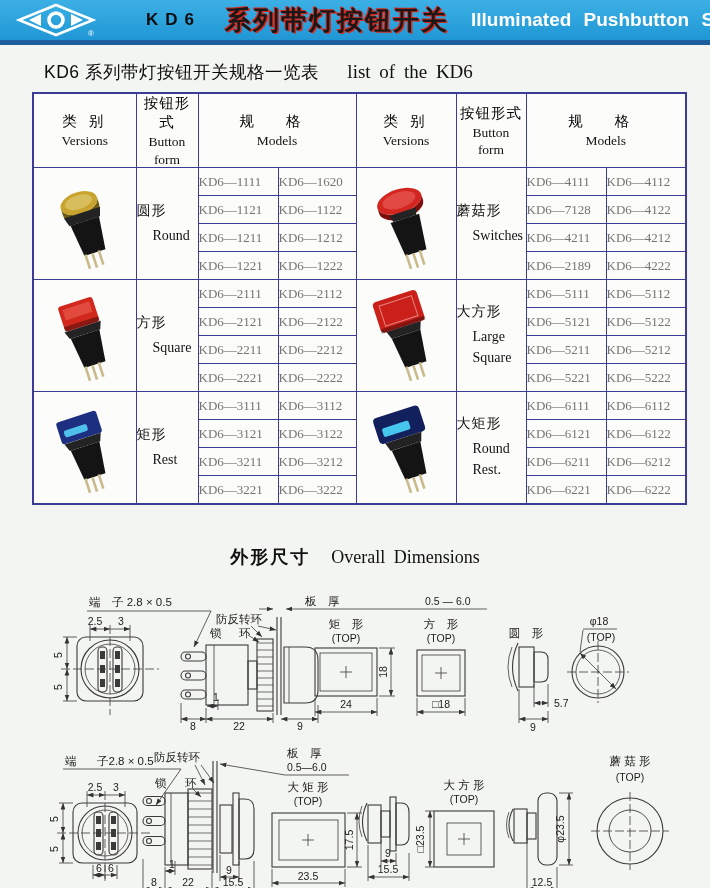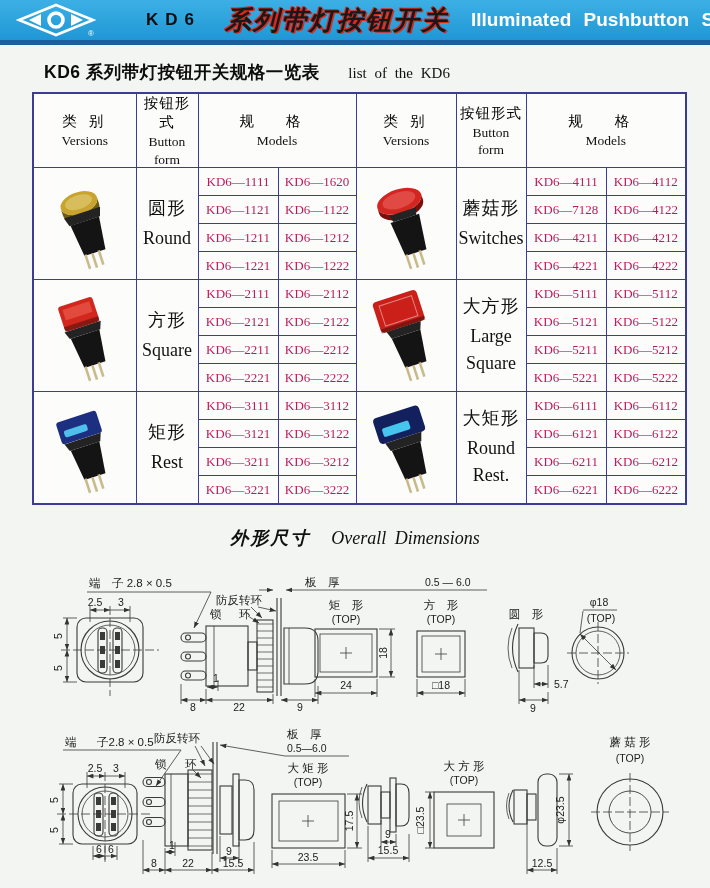--- a/index.html
+++ b/index.html
@@ -12,46 +12,46 @@
   
   .hdr{
     height:40px;
     background:linear-gradient(#3cb0e5,#2097d5);
     border-bottom:5px solid #1b5d9d;
     display:flex;align-items:center;
   }
   .hdr-logo{margin-left:14px;flex:0 0 auto;}
   .hdr-model{margin-left:48px;font-size:17px;font-weight:bold;color:#0d0d0d;letter-spacing:7px;}
   .hdr-zh{
-    margin-left:24px;font-size:26px;font-weight:bold;font-style:italic;
+    margin-left:24px;font-size:26px;font-weight:bold;
     color:#181818;letter-spacing:2px;
     text-shadow:1.5px 1px 0 #d92a1e,-1px -1px 0 #d92a1e;
     white-space:nowrap;
   }
   .hdr-en{margin-left:22px;font-size:19px;font-weight:bold;color:#ffffff;word-spacing:7px;white-space:nowrap;}
   
   .title-line{margin:15px 0 8px 44px;}
-  .title-zh{font-size:17.5px;font-weight:bold;color:#0c0c0c;letter-spacing:0.5px;}
-  .title-en{font-size:15px;font-family:"Liberation Serif",serif;margin-left:24px;word-spacing:4px;}
+  .title-zh{font-size:17.5px;font-weight:normal;color:#0c0c0c;letter-spacing:0.5px;}
+  .title-en{font-size:19px;font-family:"Liberation Serif",serif;margin-left:24px;word-spacing:4px;}
   
   table.spec{border-collapse:collapse;margin-left:32px;background:#fcfdfb;table-layout:fixed;}
   .spec td{border:1.6px solid #3c3c98;padding:0;vertical-align:middle;}
   .spec{border:2px solid #3c3c98;}
   .spec tr.hrow td{height:56px;text-align:center;}
   .spec tr.data td.mod{height:27px;}
   .h-zh{font-size:14.5px;letter-spacing:4px;color:#000;}
   .h-en{font-size:13.5px;font-family:"Liberation Serif",serif;margin-top:2px;line-height:1.15;}
-  .mod{text-align:center;font-family:"Liberation Serif",serif;font-size:13px;color:#be185d;}
-  .form{text-align:center;font-size:18px;}
+  .mod{font-family:"Liberation Serif",serif;font-size:13px;color:#737373;}
+  .form{text-align:left;font-size:14px;}
   .form .zh{letter-spacing:1px;margin-bottom:5px;}
-  .form .en{font-family:"Liberation Serif",serif;line-height:1.5;}
+  .form .en{font-family:"Liberation Serif",serif;line-height:1.5;padding-left:16px;}
   .ver{text-align:center;}
   .ver svg{display:block;margin:0 auto;}
   
-  .dim-title{text-align:center;margin:21px 0 6px 0;font-size:18px;font-style:italic;}
+  .dim-title{text-align:center;margin:40px 0 6px 0;font-size:18px;}
   .dim-zh{font-weight:bold;letter-spacing:2px;}
   .dim-en{font-family:"Liberation Serif",serif;margin-left:16px;word-spacing:4px;}
   svg.dwg{display:block;margin:2px auto 0 auto;}
   .dwg text{font-family:"Liberation Sans",sans-serif;font-size:10.5px;fill:#1b1b1b;}
   .dwg text.zh{font-size:11.5px;}
 </style>
 </head>
 <body>
 
 <div class="hdr">
@@ -165,21 +165,21 @@
   </tr>
   <tr class="data">
     <td class="mod">KD6—1211</td>
     <td class="mod">KD6—1212</td>
     <td class="mod">KD6—4211</td>
     <td class="mod">KD6—4212</td>
   </tr>
   <tr class="data">
     <td class="mod">KD6—1221</td>
     <td class="mod">KD6—1222</td>
-    <td class="mod">KD6—4221</td>
+    <td class="mod">KD6—2189</td>
     <td class="mod">KD6—4222</td>
   </tr>
 
   <tr class="data">
     <td class="ver" rowspan="4">
       <svg width="88" height="102" viewBox="0 0 88 102">
         <g transform="rotate(-18 45 52)">
           <rect x="27" y="15" width="36" height="26" rx="3" fill="#d1271c"></rect>
           <rect x="31" y="19" width="28" height="11" fill="rgba(255,140,120,0.35)"></rect>
           <rect x="27" y="36" width="36" height="5" fill="rgba(0,0,0,0.35)"></rect>

